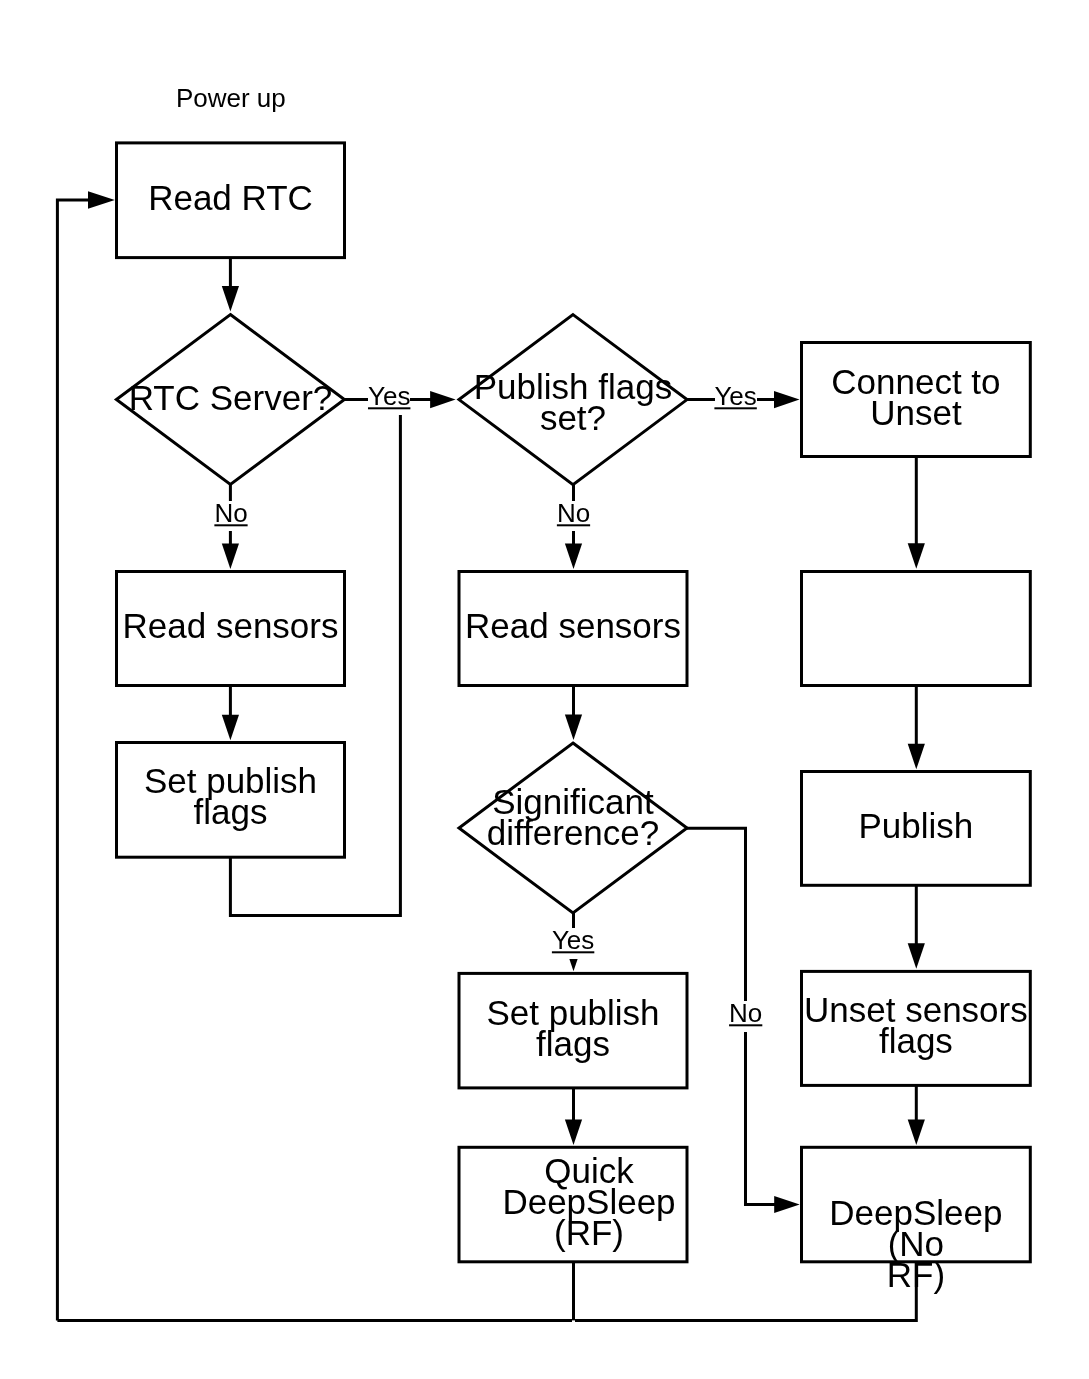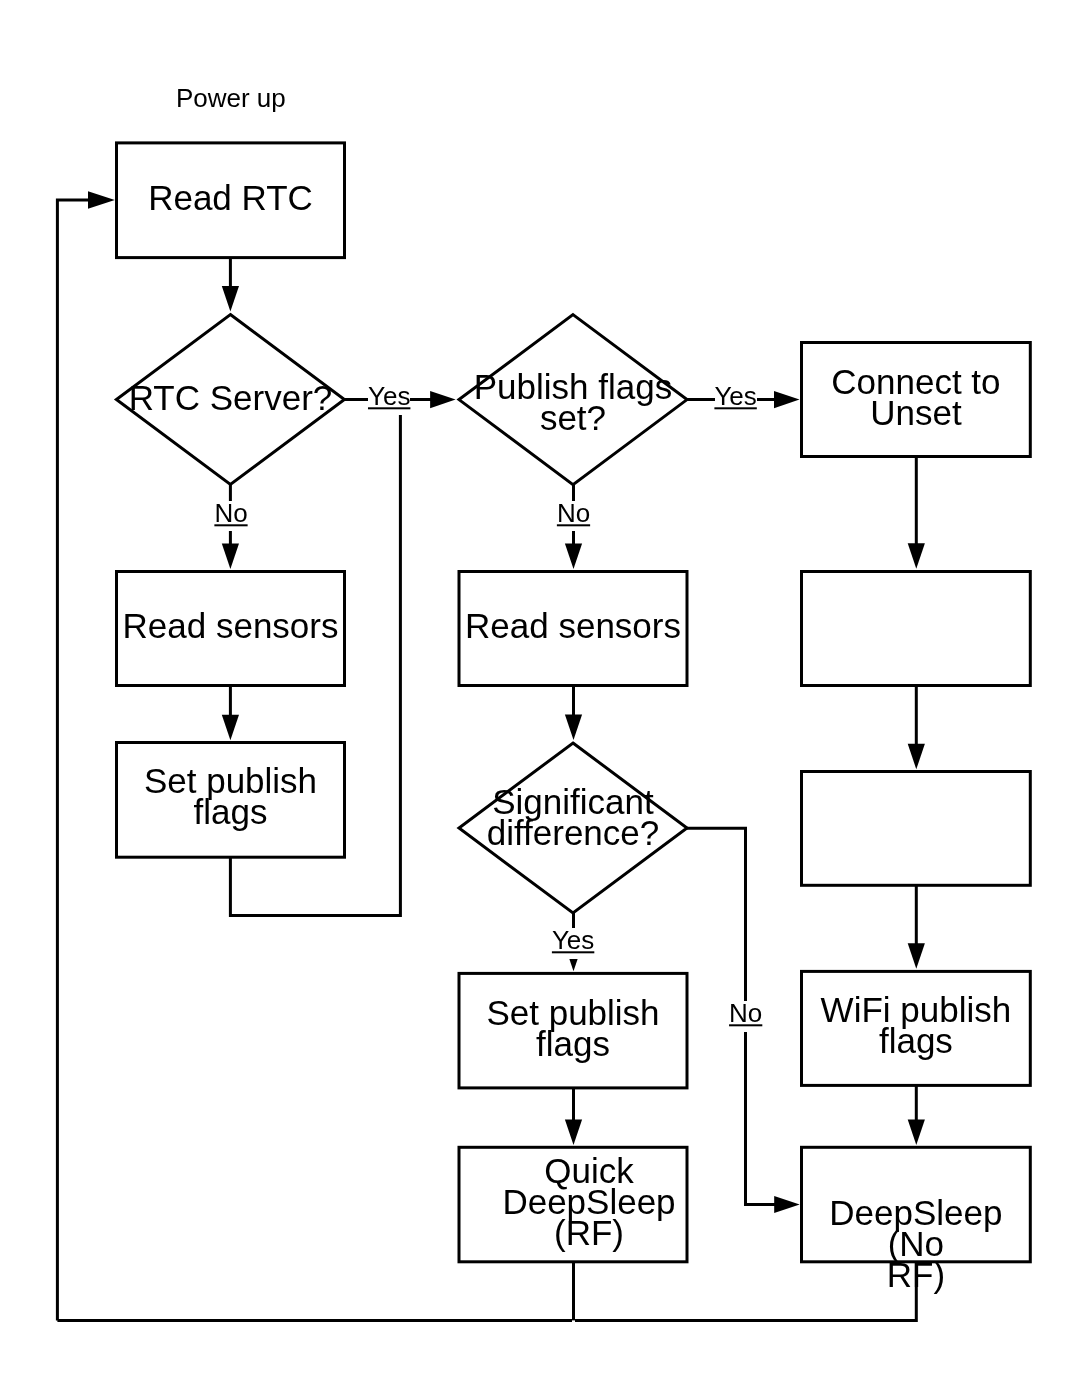--- a/index.html
+++ b/index.html
@@ -142,21 +142,22 @@
   <div class="lbl" style="left:116.5px; top:742.3px; width:228px; height:114px;">Set publish flags</div>
   <div class="lbl" style="left:459px; top:348px; width:228px; height:114px;">Publish flags
 set?</div>
   <div class="lbl" style="left:459px; top:571.3px; width:228px; height:114px;">Read sensors</div>
   <div class="lbl" style="left:459px; top:762.9px; width:228px; height:114px;">Significant
 difference?</div>
   <div class="lbl" style="left:459px; top:973.4px; width:228px; height:114.3px;">Set publish flags</div>
   <div class="lbl" style="left:459px; top:1147.3px; width:260px; height:114.2px;">Quick DeepSleep
 (RF)</div>
   <div class="lbl" style="left:801.5px; top:342.5px; width:228.8px; height:114px;">Connect to Unset</div>
-  <div class="lbl" style="left:801.5px; top:971.4px; width:228.8px; height:114px;">WiFi publish
+  <div class="lbl" style="left:801.5px; top:771.5px; width:228.8px; height:113.8px;">Publish</div>
+  <div class="lbl" style="left:801.5px; top:971.4px; width:228.8px; height:114px;">Unset sensors
 flags</div>
   <div class="lbl" style="left:801.5px; top:1204px; width:228.8px; height:84px;">DeepSleep (No
 RF)</div>
 
   <div class="elabel" style="left:368.1px; top:384.3px; width:42.2px; height:31px;">
       <span>Yes</span>
     </div>
   <div class="elabel" style="left:215px; top:501px; width:32px; height:30.2px;">
       <span>No</span>
     </div>

